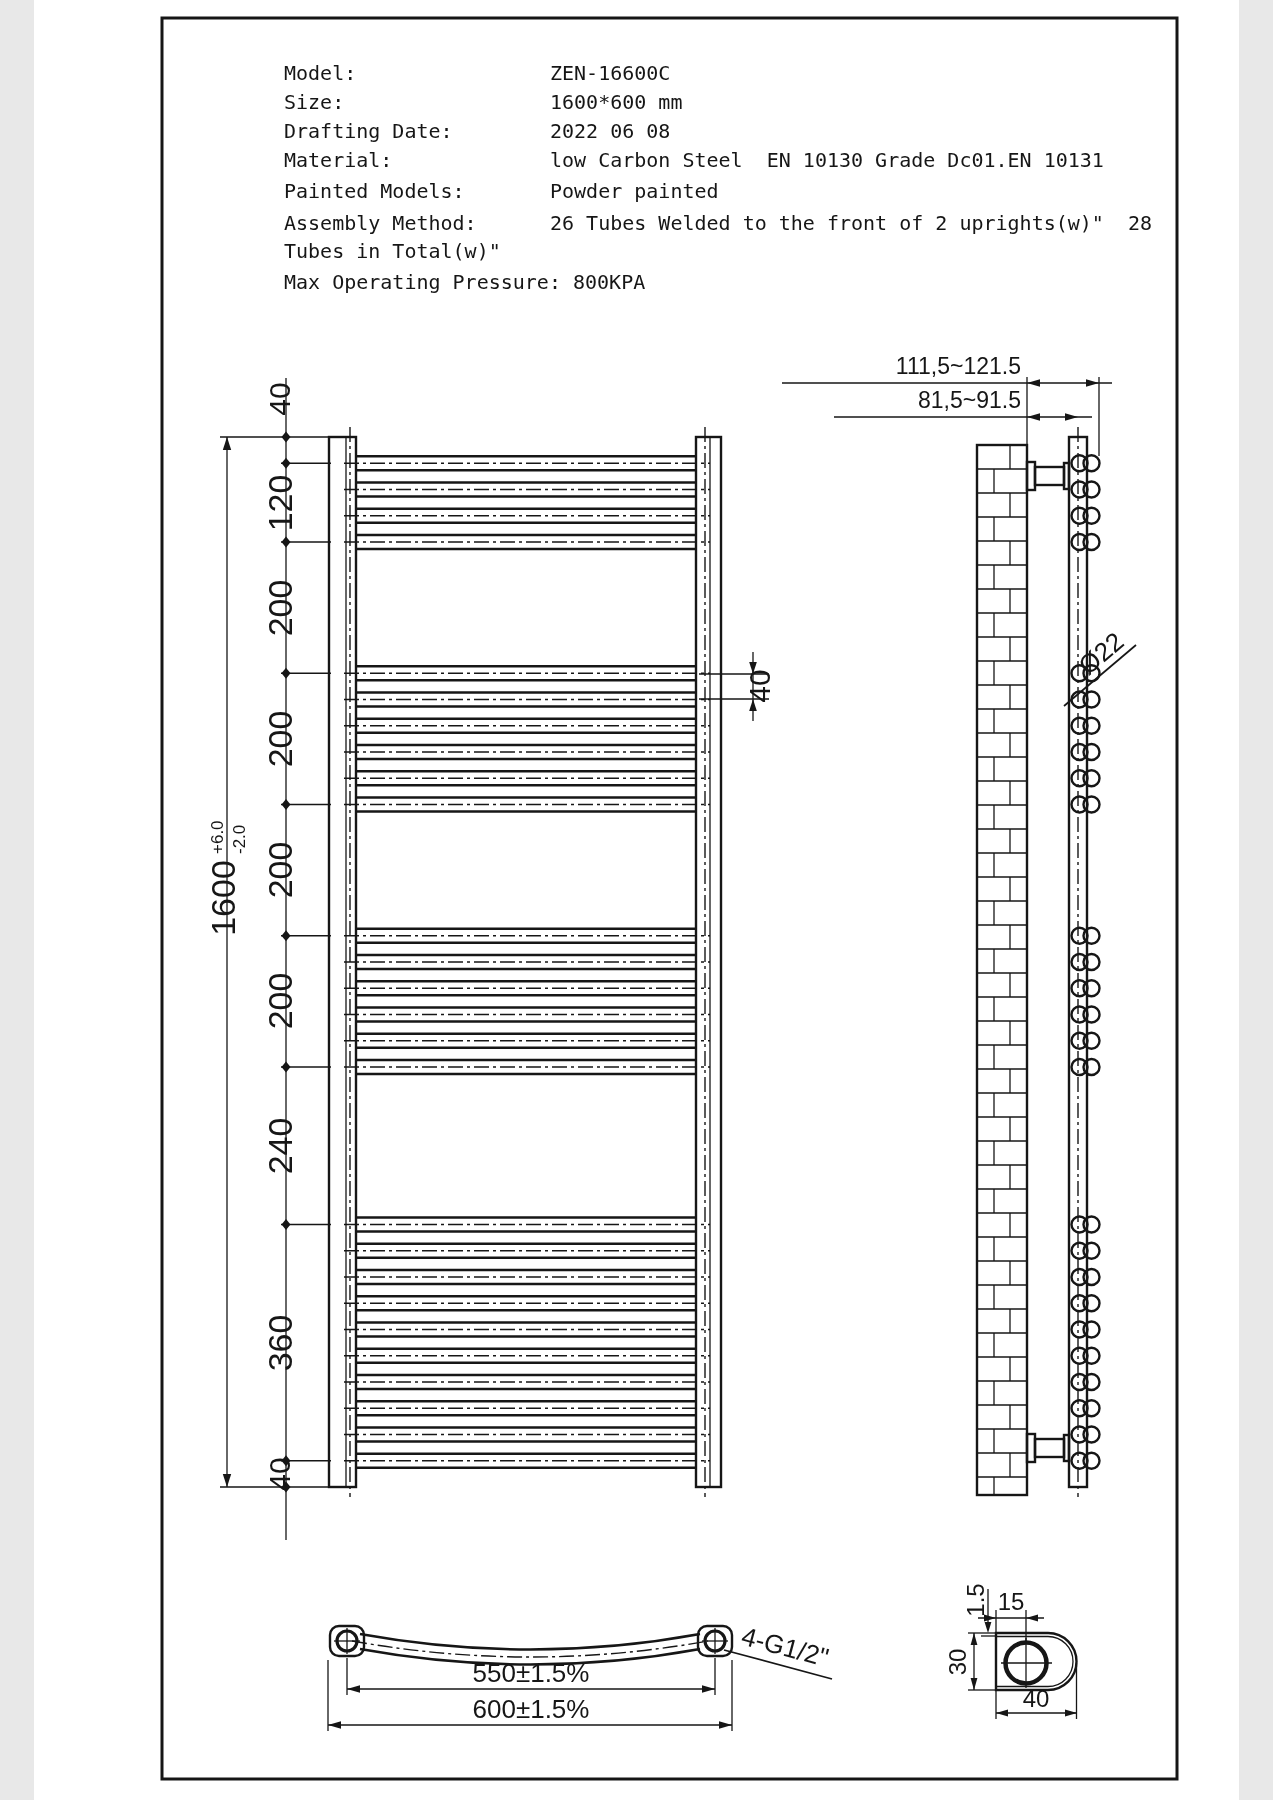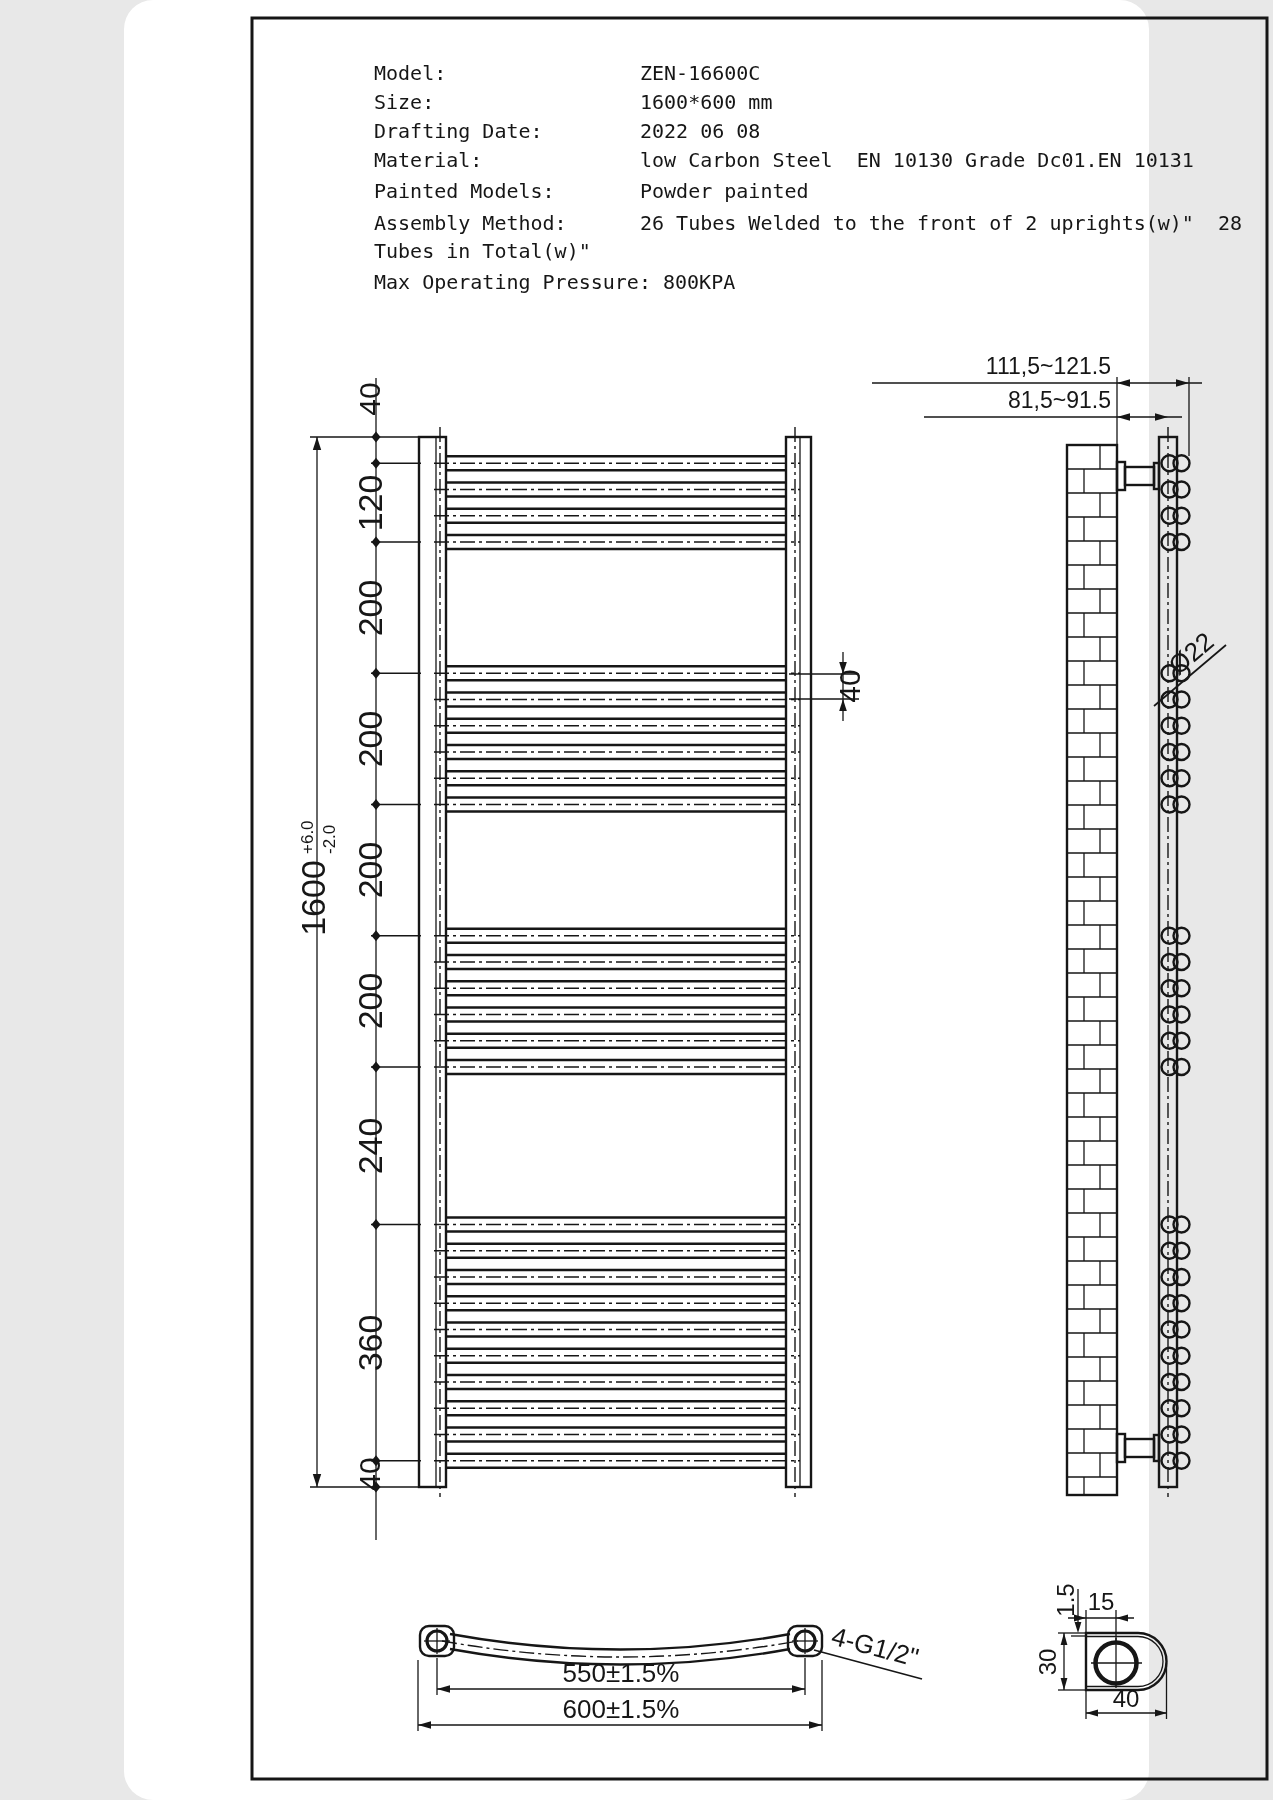--- a/index.html
+++ b/index.html
@@ -1,17 +1,17 @@
 <!DOCTYPE html>
 <html><head>
 <meta charset="utf-8">
 <style>
   html,body{margin:0;padding:0;background:#e8e8e8;}
-  .sheet{position:relative;width:1025px;height:1800px;background:#ffffff;margin:0 auto;
-         font-family:"Liberation Sans",sans-serif;border-radius:29px;}
+  .sheet{position:relative;width:1205px;height:1800px;background:#ffffff;margin:0 auto;
+         font-family:"Liberation Sans",sans-serif;}
   svg{position:absolute;left:0;top:0;}
   
   .lw1{stroke:#161616;stroke-width:1.3;fill:none}
   .lw15{stroke:#161616;stroke-width:1.7;fill:none}
   .lw2{stroke:#161616;stroke-width:2.4;fill:none}
   .lw3{stroke:#161616;stroke-width:3.2;fill:none}
   .lw45{stroke:#161616;stroke-width:4.5;fill:none}
   .bord{stroke:#161616;stroke-width:3;fill:none}
   .dd{stroke:#161616;stroke-width:1.4;fill:none;stroke-dasharray:15 4 3 4}
   .fillb{fill:#161616;stroke:none}

